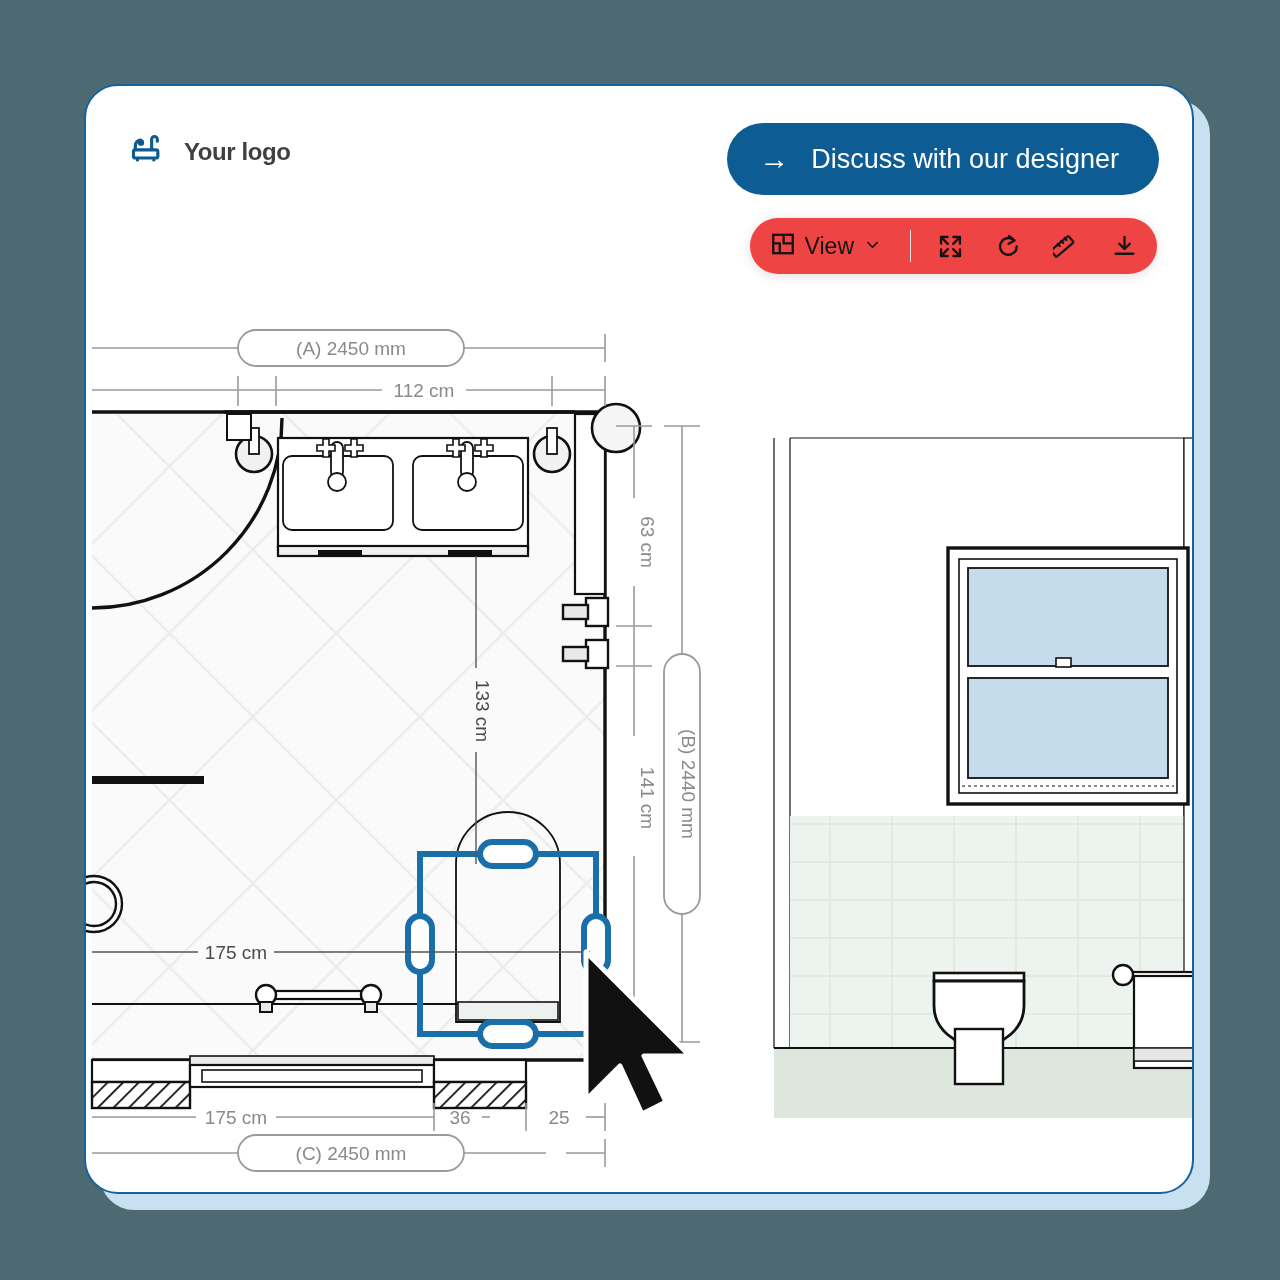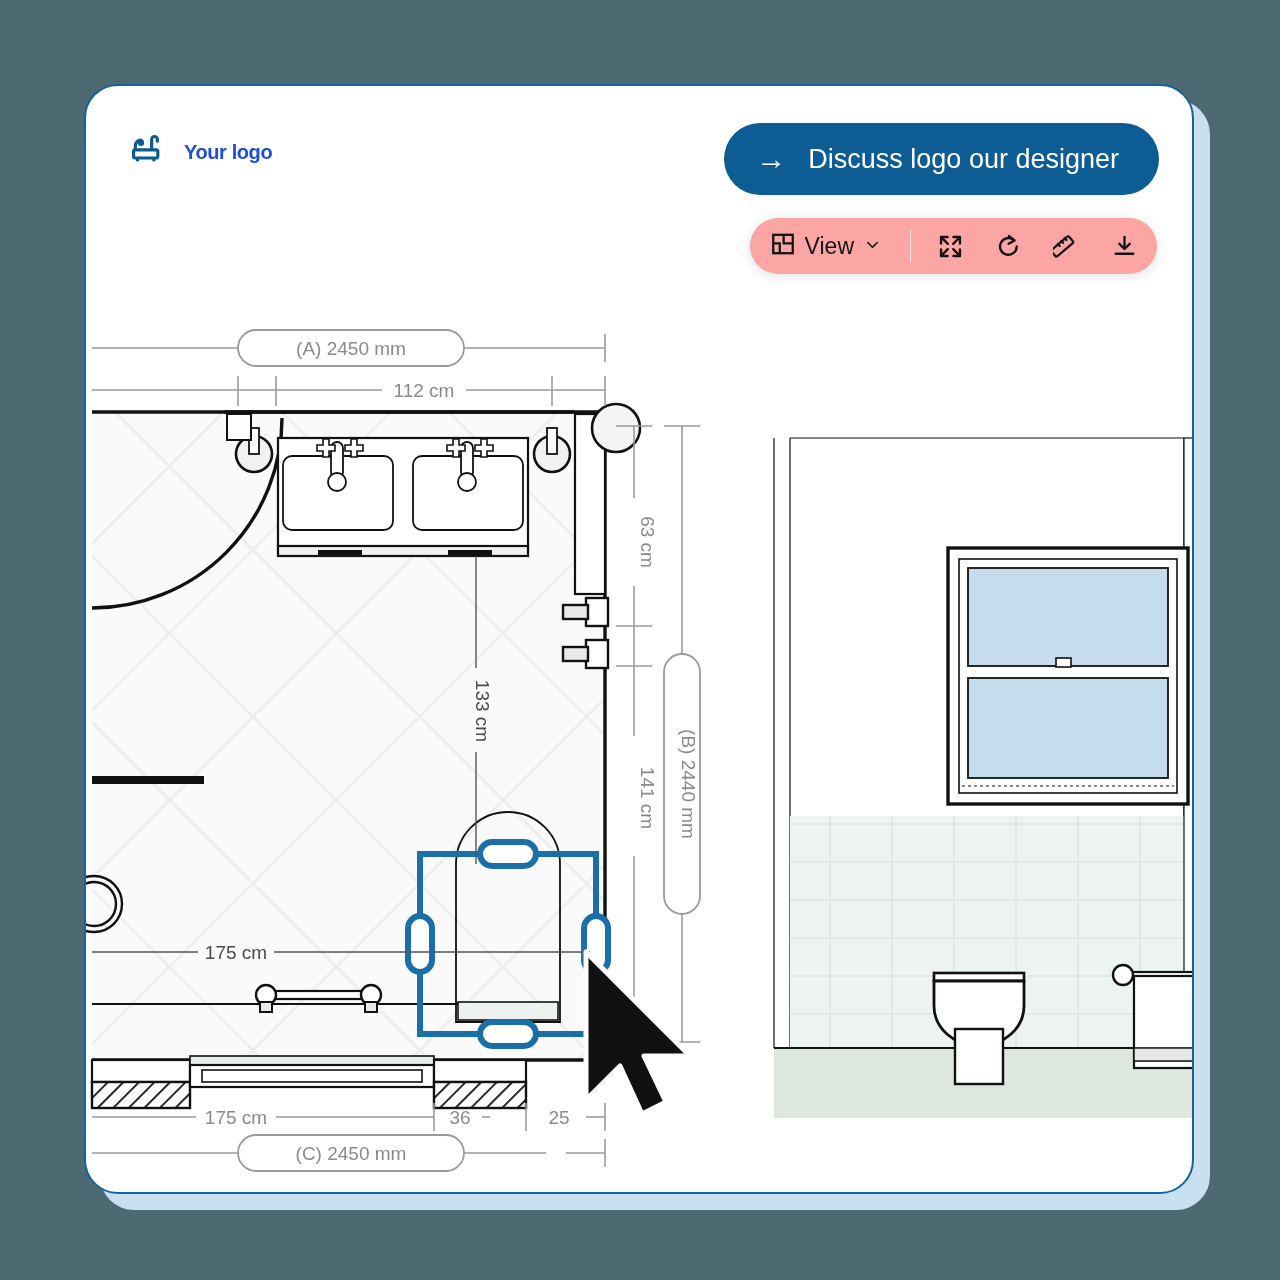--- a/index.html
+++ b/index.html
@@ -31,38 +31,38 @@
 
   
   .header {
     position: absolute; left: 0; top: 0; width: 100%; height: 130px;
   }
   .logo {
     position: absolute; left: 44px; top: 44px;
     display: flex; align-items: center; gap: 14px;
   }
   .logo-text {
-    font-size: 20px; font-weight: bold; color: #1d4ed8;
+    font-size: 24px; font-weight: bold; color: #404040;
     letter-spacing: -0.4px;
   }
   .cta {
     position: absolute; right: 33px; top: 37px;
     height: 72px; padding: 0 40px 0 32px;
     background: #0d5c94; color: #fff;
     border: none; border-radius: 36px;
     display: flex; align-items: center; gap: 22px;
     font-size: 27px; font-family: "Liberation Sans", sans-serif;
     cursor: pointer;
   }
   .cta-arrow { font-size: 30px; line-height: 1; }
 
   
   .toolbar {
     position: absolute; right: 35px; top: 132px;
-    height: 56px; background: #fca5a5;
+    height: 56px; background: #ef4444;
     border-radius: 28px;
     box-shadow: 0 2px 12px rgba(0,0,0,0.13);
     display: flex; align-items: center;
     padding: 0 8px;
     gap: 8px;
   }
   .tb-view {
     display: flex; align-items: center; gap: 9px;
     padding: 0 14px 0 12px; height: 44px;
     border-radius: 22px; cursor: pointer;
@@ -116,21 +116,21 @@
             <rect x="2.1" y="11.9" width="14.6" height="4.9" rx="1.1" stroke="#0d5a8f" stroke-width="1.9" fill="none"></rect>
             <rect x="3.6" y="16.8" width="1.8" height="2" fill="#0d5a8f"></rect>
             <rect x="13.4" y="16.8" width="1.8" height="2" fill="#0d5a8f"></rect>
           </svg>
         </span>
         <span class="logo-text">Your logo</span>
       </div>
 
       <button class="cta">
         <span class="cta-arrow">→</span>
-        <span>Discuss logo our designer</span>
+        <span>Discuss with our designer</span>
       </button>
     </div>
 
     <div class="toolbar">
 
       <div class="tb-view">
         <span>
           <svg width="26" height="26" viewBox="0 0 24 24" fill="none">
             <rect x="3" y="3.5" width="18" height="17" stroke="#141414" stroke-width="2.1"></rect>
             <path d="M3 11.5 H9 V20.5" stroke="#141414" stroke-width="2.1"></path>

